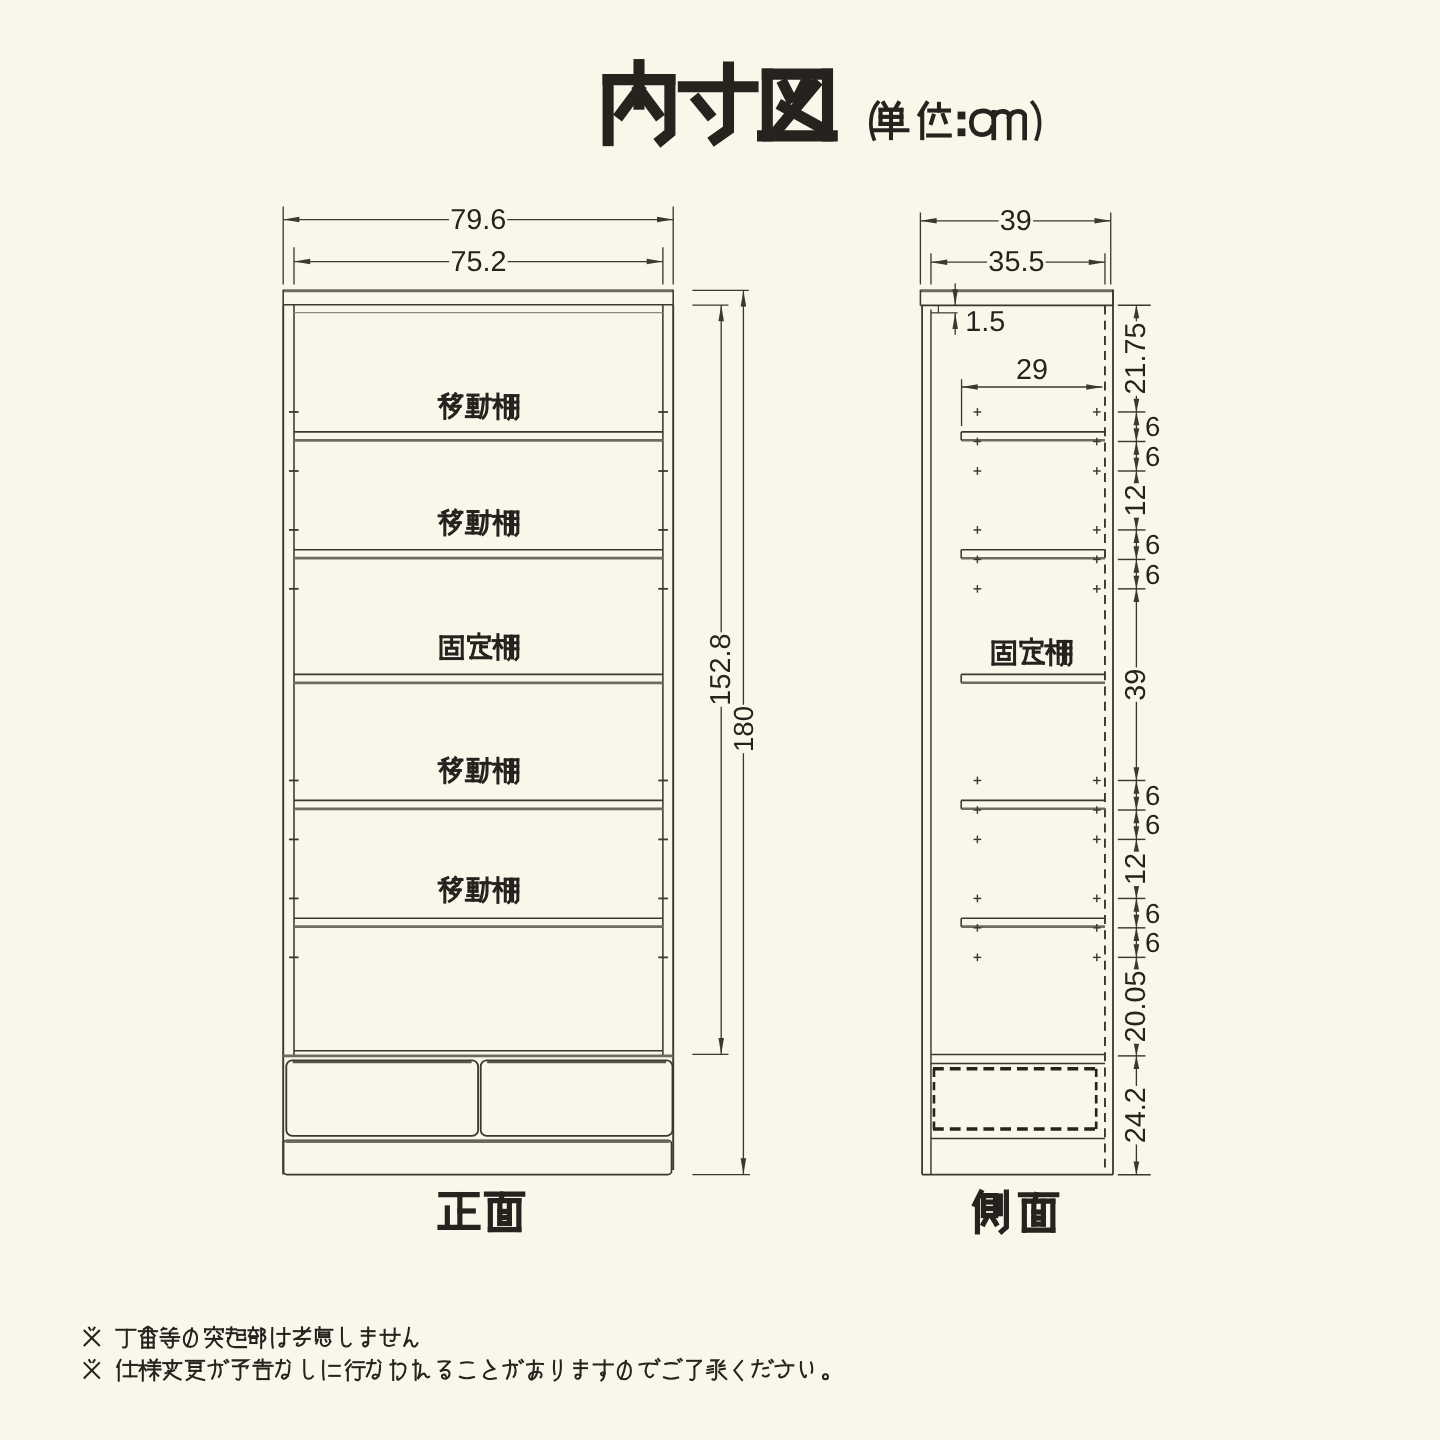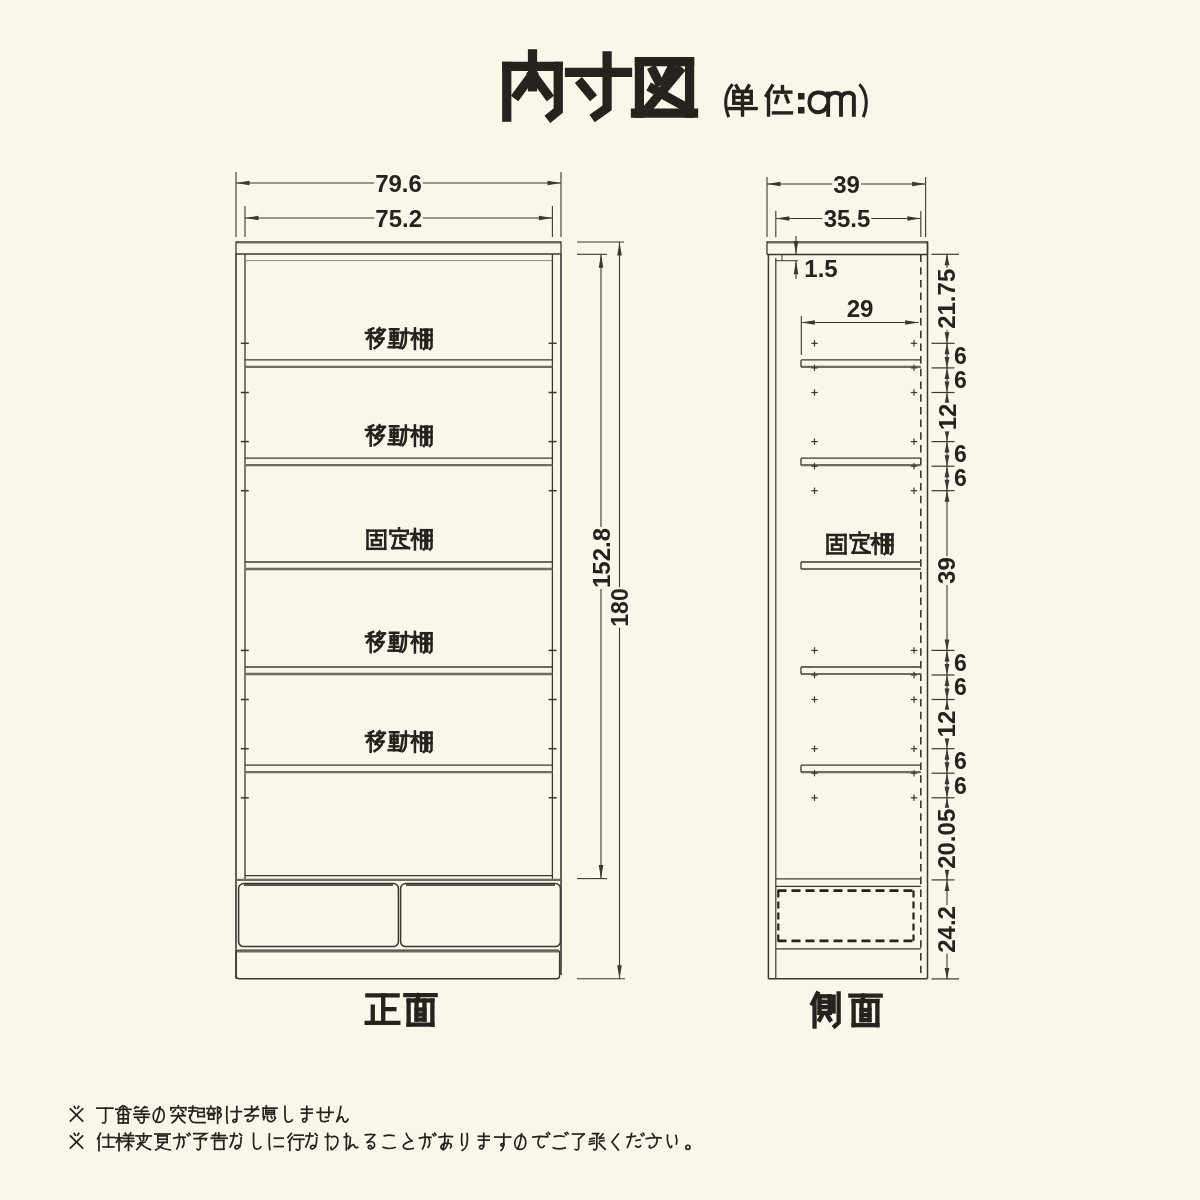--- a/index.html
+++ b/index.html
@@ -1,15 +1,15 @@
 <!DOCTYPE html>
 <html><head><meta charset="utf-8"><title>diagram</title>
 <style>
 html,body{margin:0;padding:0;background:#f9f6ea;}
-#page{width:1200px;height:1200px;background:#f9f6ea;position:relative;font-weight:bold;}
+#page{width:1200px;height:1200px;background:#f9f6ea;position:relative;}
 </style></head>
 <body>
 <div id="page">
 <svg width="1200" height="1200" viewBox="0 0 1200 1200">
 <rect x="0" y="0" width="1200" height="1200" fill="#f9f6ea"></rect>
 
 <g transform="translate(499.5,52.5) scale(0.6600)" fill="none" stroke="#26231f" stroke-width="14" stroke-linecap="square" stroke-linejoin="miter">
         <path d="M50 2 L50 52"></path>
         <path d="M11 21 L11 98"></path>
         <path d="M11 21 L89 21"></path>

